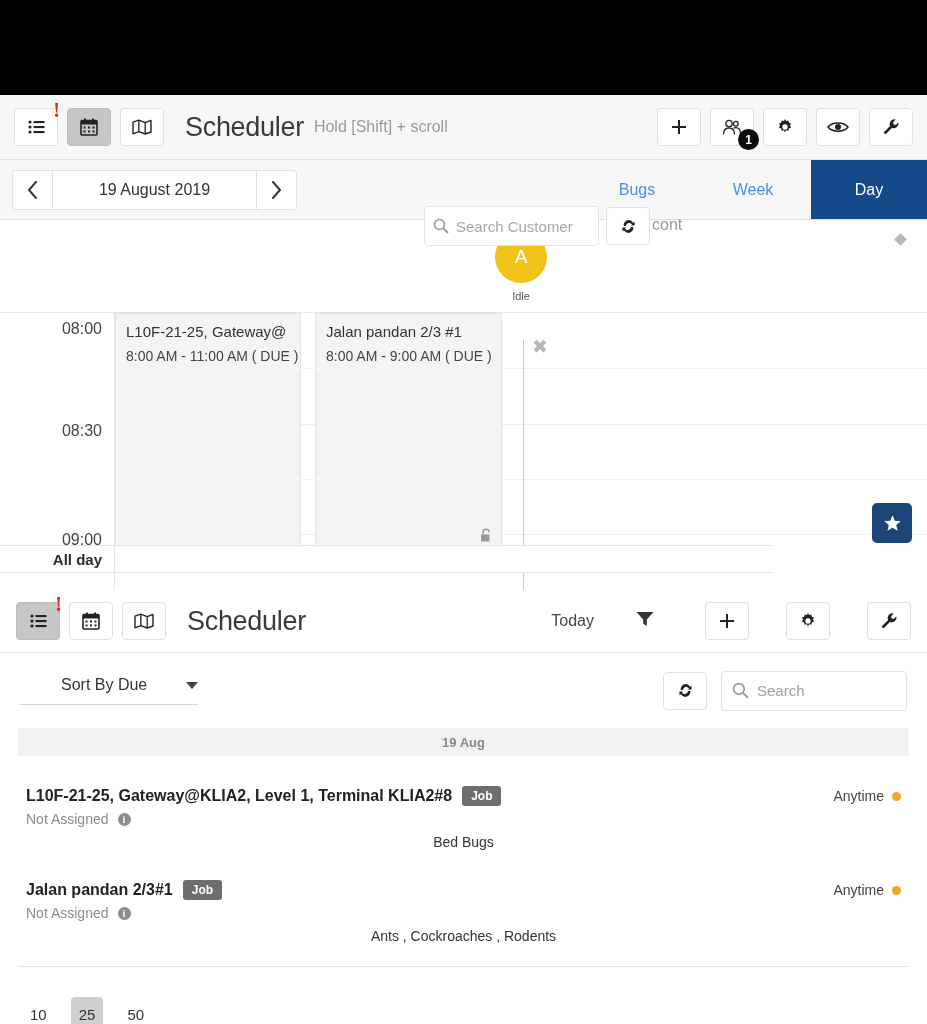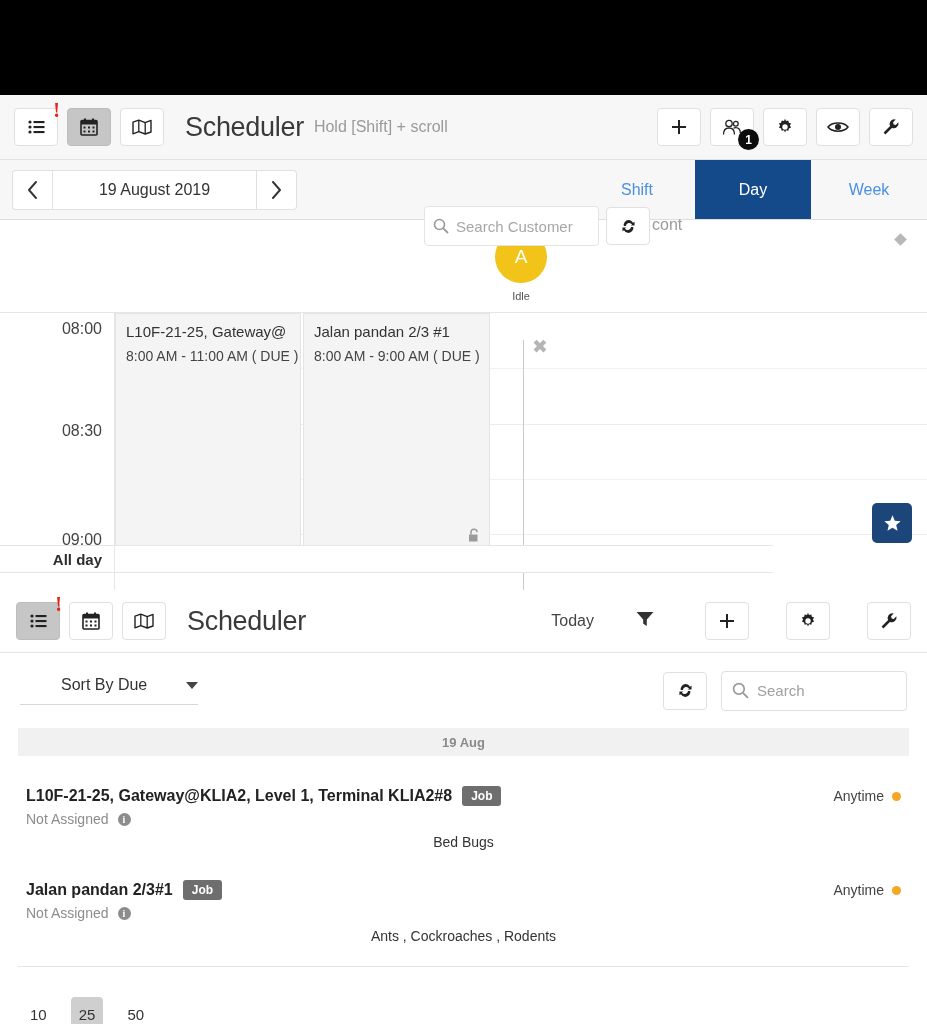--- a/index.html
+++ b/index.html
@@ -312,23 +312,23 @@
             </svg>
         </div>
         <div class="dateval">19 August 2019</div>
         <div class="arrow right">
           <svg width="11" height="18" viewBox="0 0 11 18">
               <path d="M2 1 L9 9 L2 17" fill="none" stroke="#333" stroke-width="1.9" stroke-linecap="round" stroke-linejoin="round"></path>
             </svg>
         </div>
       </div>
       <div class="viewtabs">
-        <div class="viewtab">Shift</div>
+        <div class="viewtab">Bugs</div>
+        <div class="viewtab">Week</div>
         <div class="viewtab active">Day</div>
-        <div class="viewtab">Week</div>
       </div>
     </div>
 
     <div class="calwrap">
 
       <div class="colhead">
         <div class="gutter-head"></div>
 
 
         <div class="res-col">
@@ -348,21 +348,21 @@
           <div class="hline half" style="top:55px;"></div>
           <div class="hline" style="top:111px;"></div>
           <div class="hline half" style="top:166px;"></div>
           <div class="hline" style="top:221px;"></div>
 
           <div class="event" style="left:0px; top:0px; width:186px; height:240px;">
             <div class="etitle">L10F-21-25, Gateway@</div>
             <div class="etime">8:00 AM - 11:00 AM ( DUE )</div>
           </div>
 
-          <div class="event" style="left:188px; top:0px; width:187px; height:240px;">
+          <div class="event" style="left:200px; top:0px; width:187px; height:240px;">
             <div class="etitle">Jalan pandan 2/3 #1</div>
             <div class="etime">8:00 AM - 9:00 AM ( DUE )</div>
             <span class="lock-icon">
               <svg width="13" height="14" viewBox="0 0 13 14">
                   <path d="M3 6.5 V4.2 a3 3 0 0 1 6 0" fill="none" stroke="#9a9a9a" stroke-width="1.5"></path>
                   <rect x="1" y="6.5" width="8.5" height="7" fill="#9a9a9a"></rect>
                 </svg>
             </span>
           </div>
         </div>

